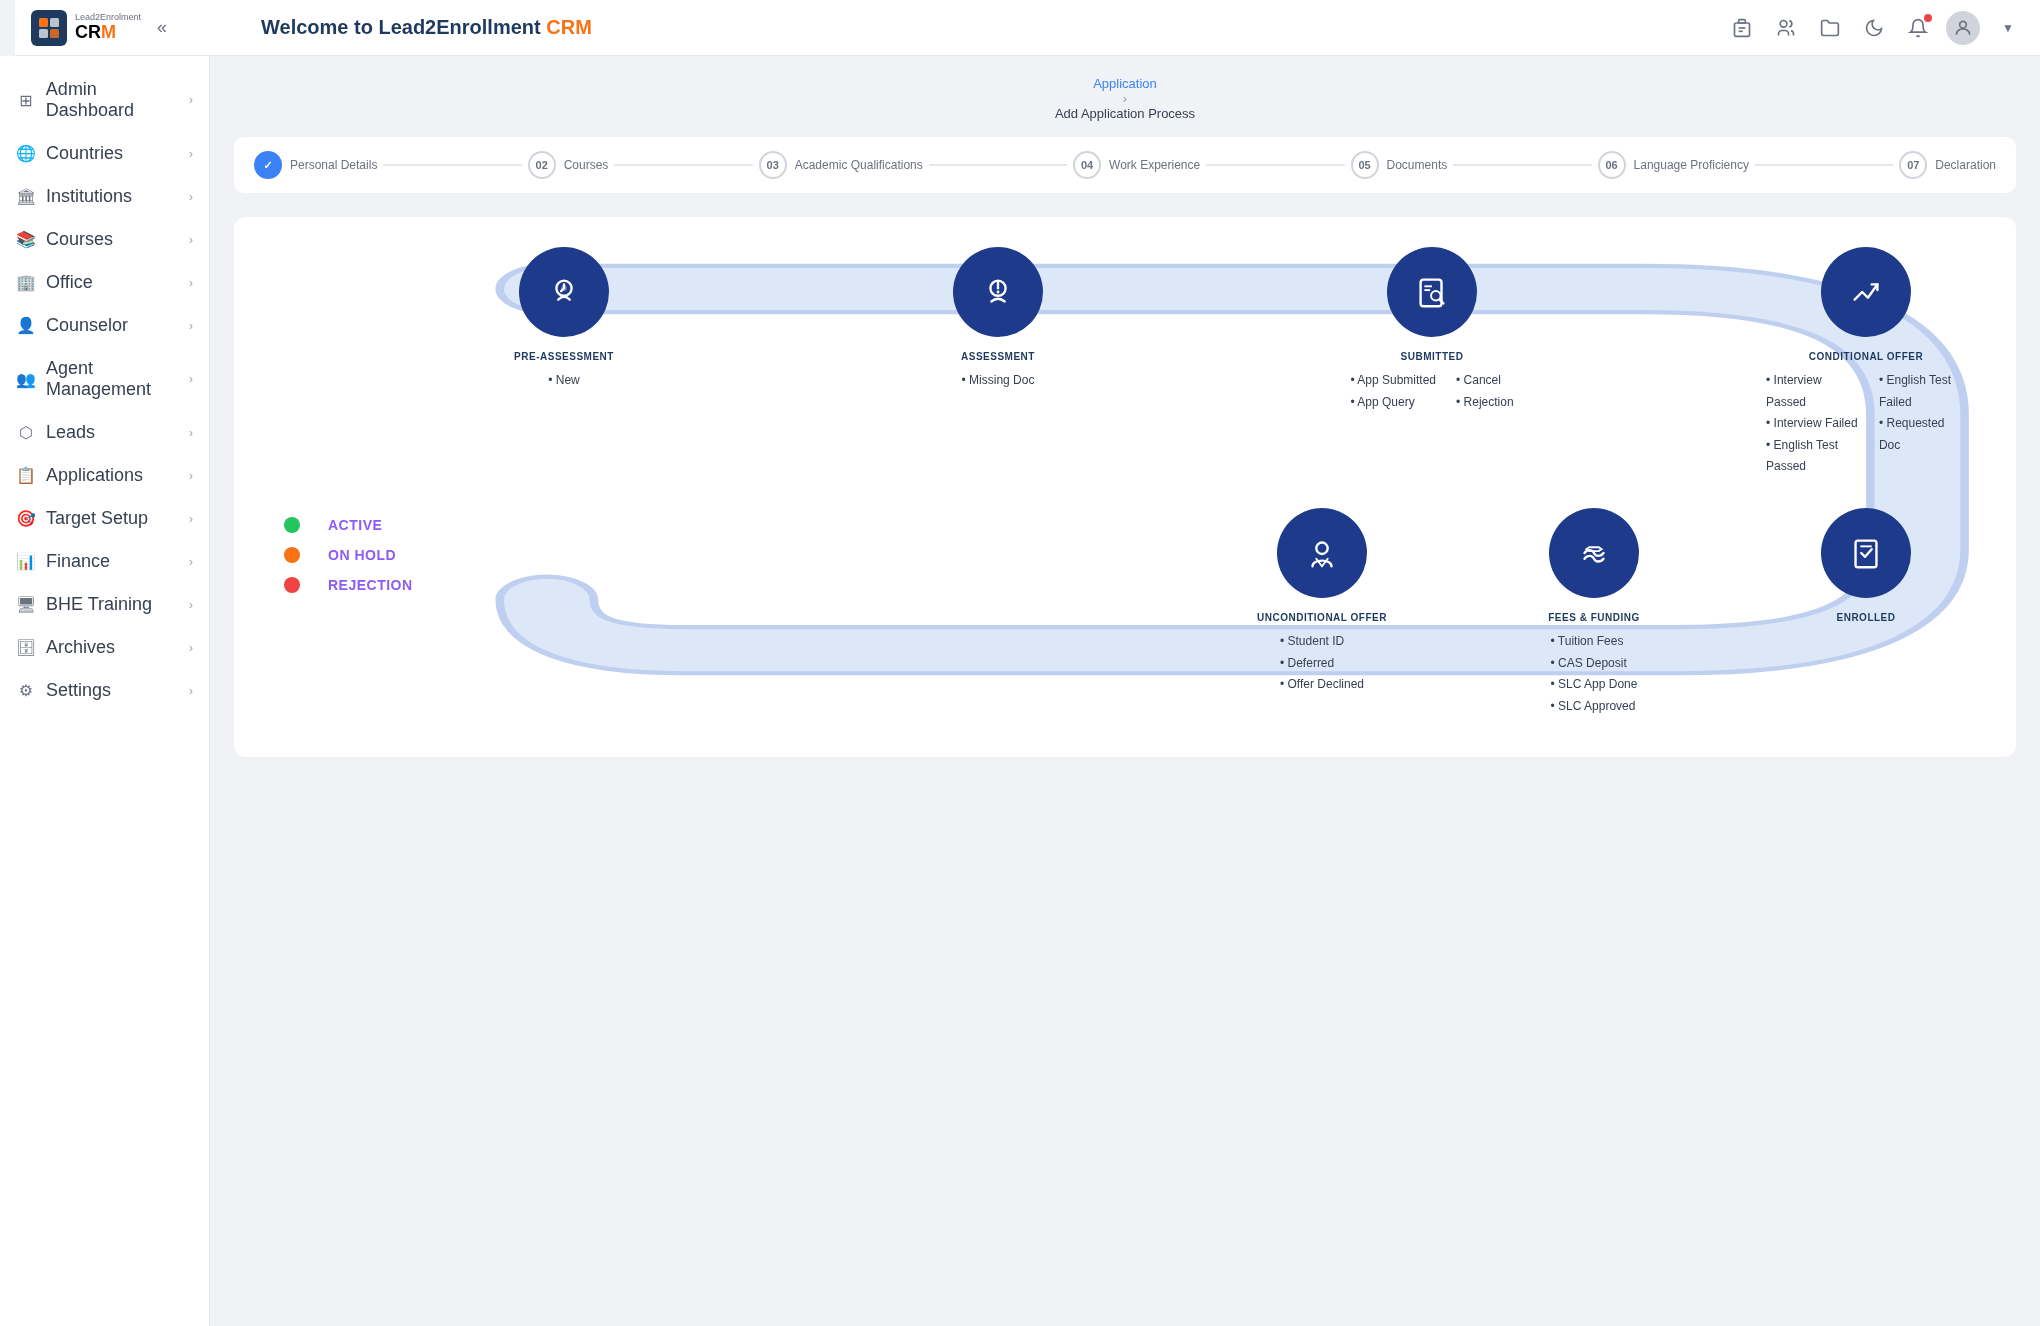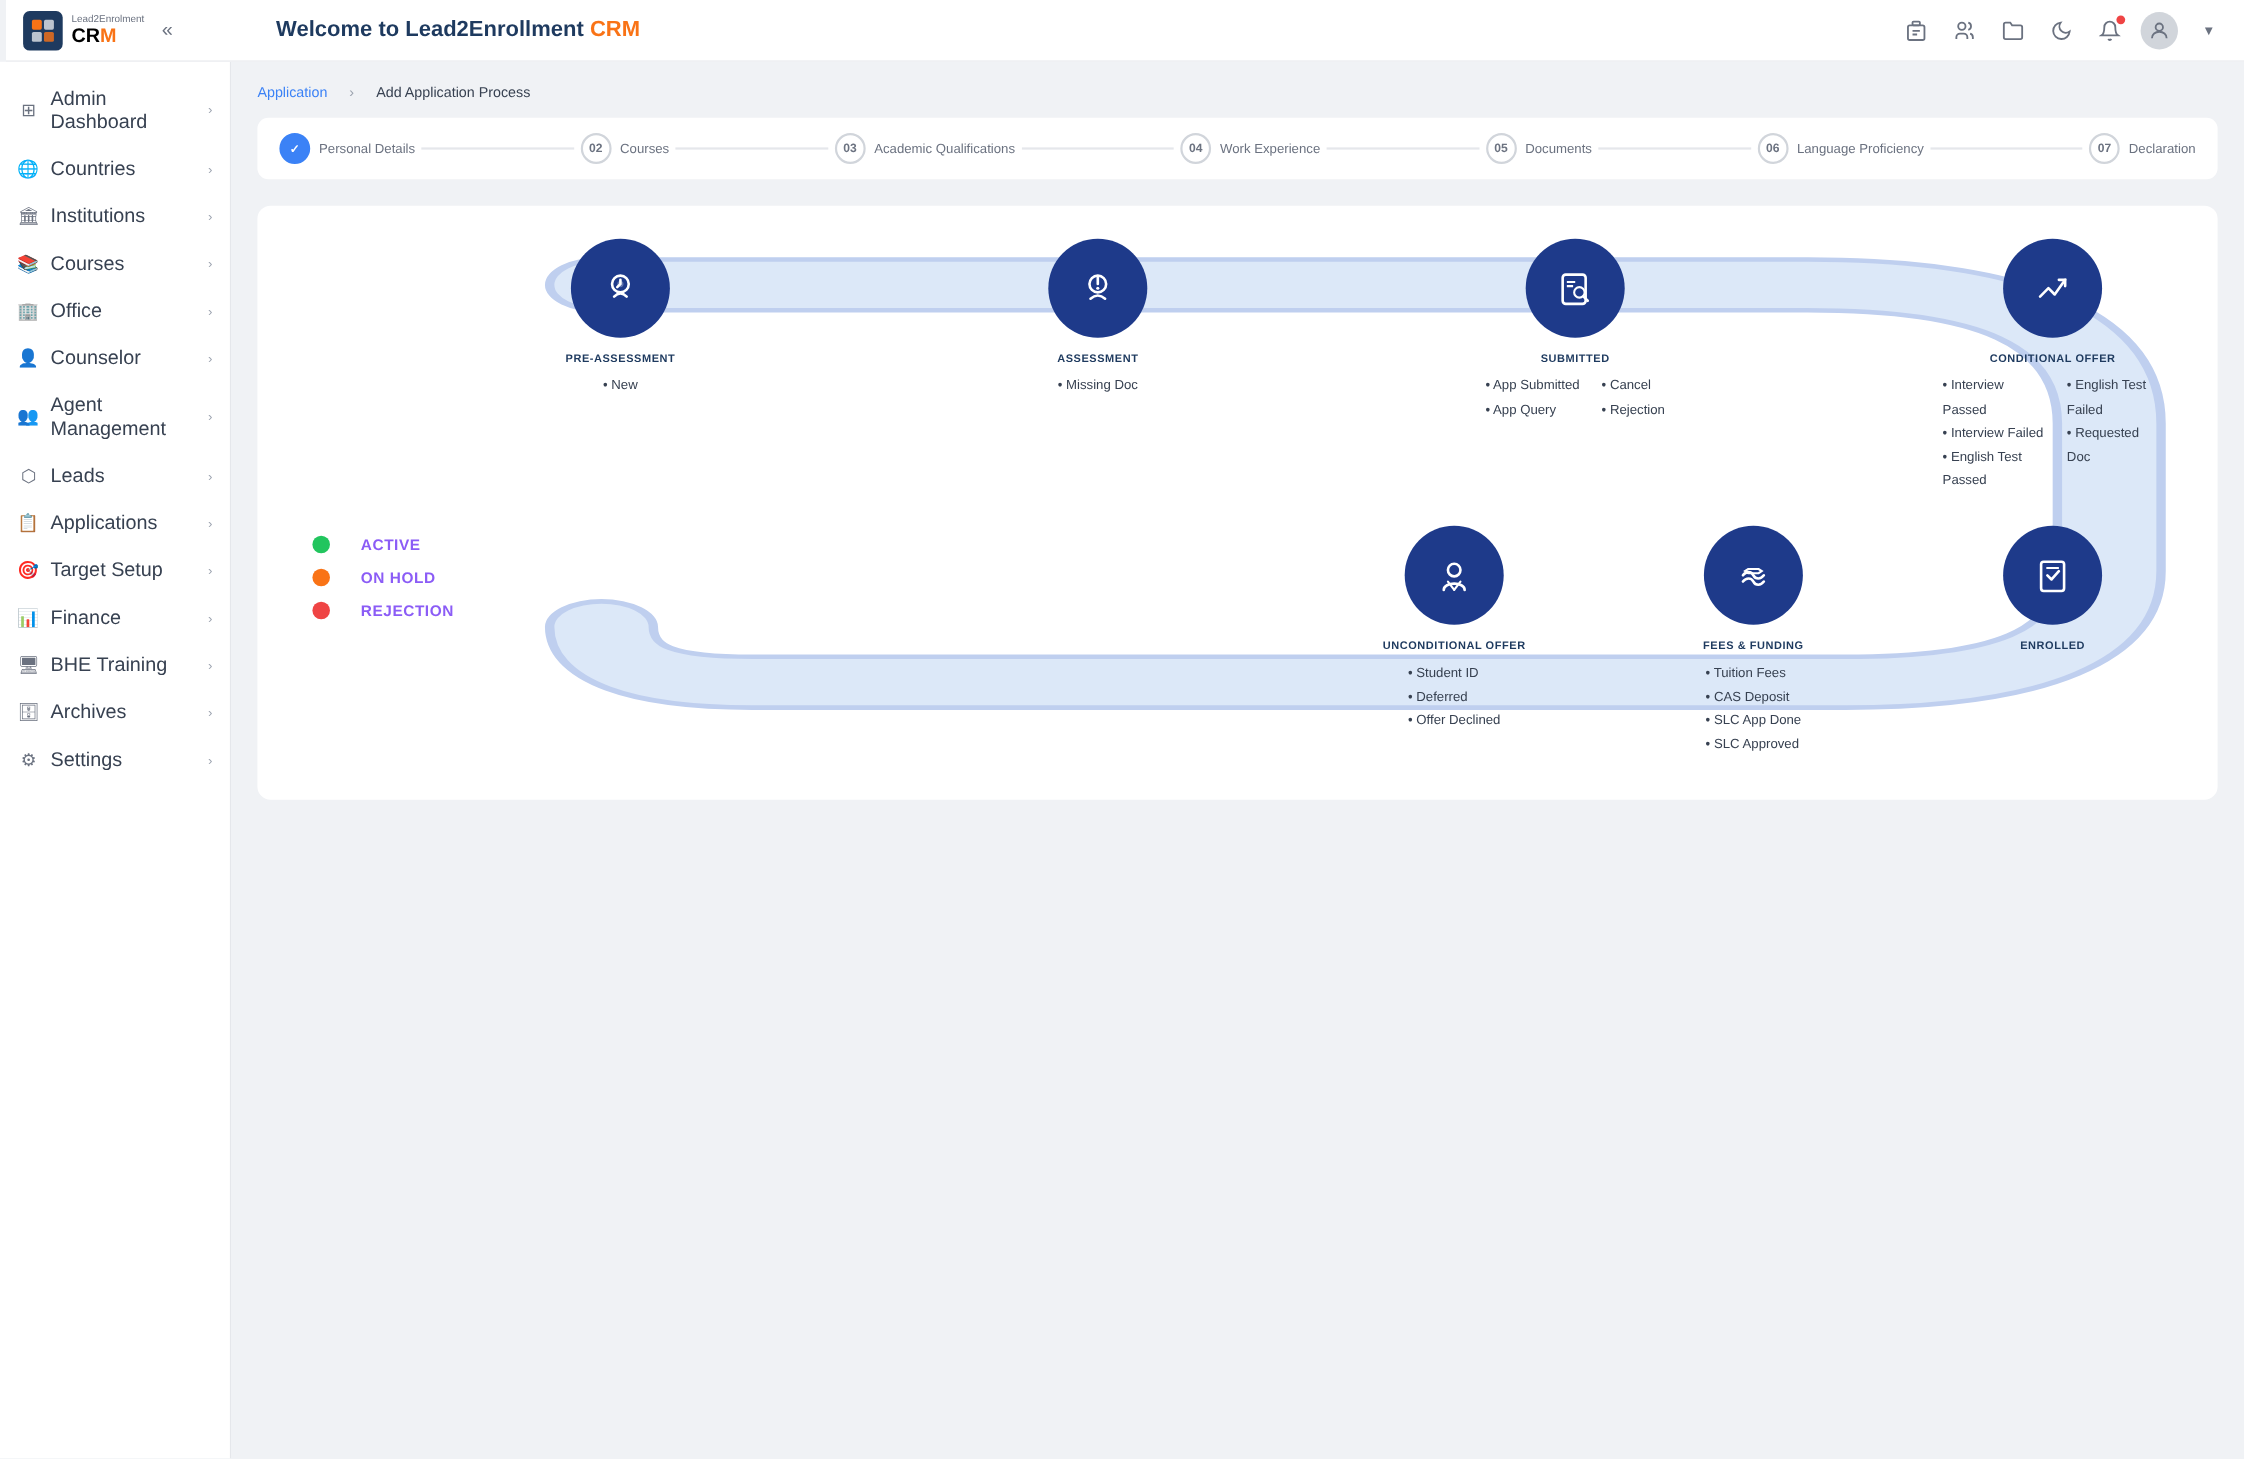--- a/index.html
+++ b/index.html
@@ -7,21 +7,21 @@
 
     
     .top-header {
       background: #fff;
       height: 56px;
       display: flex;
       align-items: center;
       padding: 0 16px;
       border-bottom: 1px solid #e5e7eb;
       position: fixed;
-      top: 0; left: 5px; right: 0;
+      top: 0; left: 15px; right: 0;
       z-index: 100;
     }
     .logo-area {
       display: flex; align-items: center; gap: 8px;
       width: 210px;
     }
     .logo-icon {
       width: 36px; height: 36px;
       background: #1e3a5f;
       border-radius: 6px;
@@ -102,23 +102,24 @@
     
     .main-content {
       flex: 1;
       overflow-y: auto;
       padding: 20px 24px;
       background: #f0f2f5;
     }
 
     
     .breadcrumb {
-      display: flex; align-items: center; gap: 20px;
+      display: flex; align-items: center; gap: 0;
       font-size: 13px; color: #6b7280;
       margin-bottom: 16px;
+      flex-direction: column;
     }
     .breadcrumb .bc-link { color: #3b82f6; cursor: pointer; }
     .breadcrumb .bc-sep { color: #9ca3af; }
     .breadcrumb .bc-current { color: #374151; }
 
     
     .stepper {
       display: flex; align-items: center;
       background: #fff;
       border-radius: 10px;

